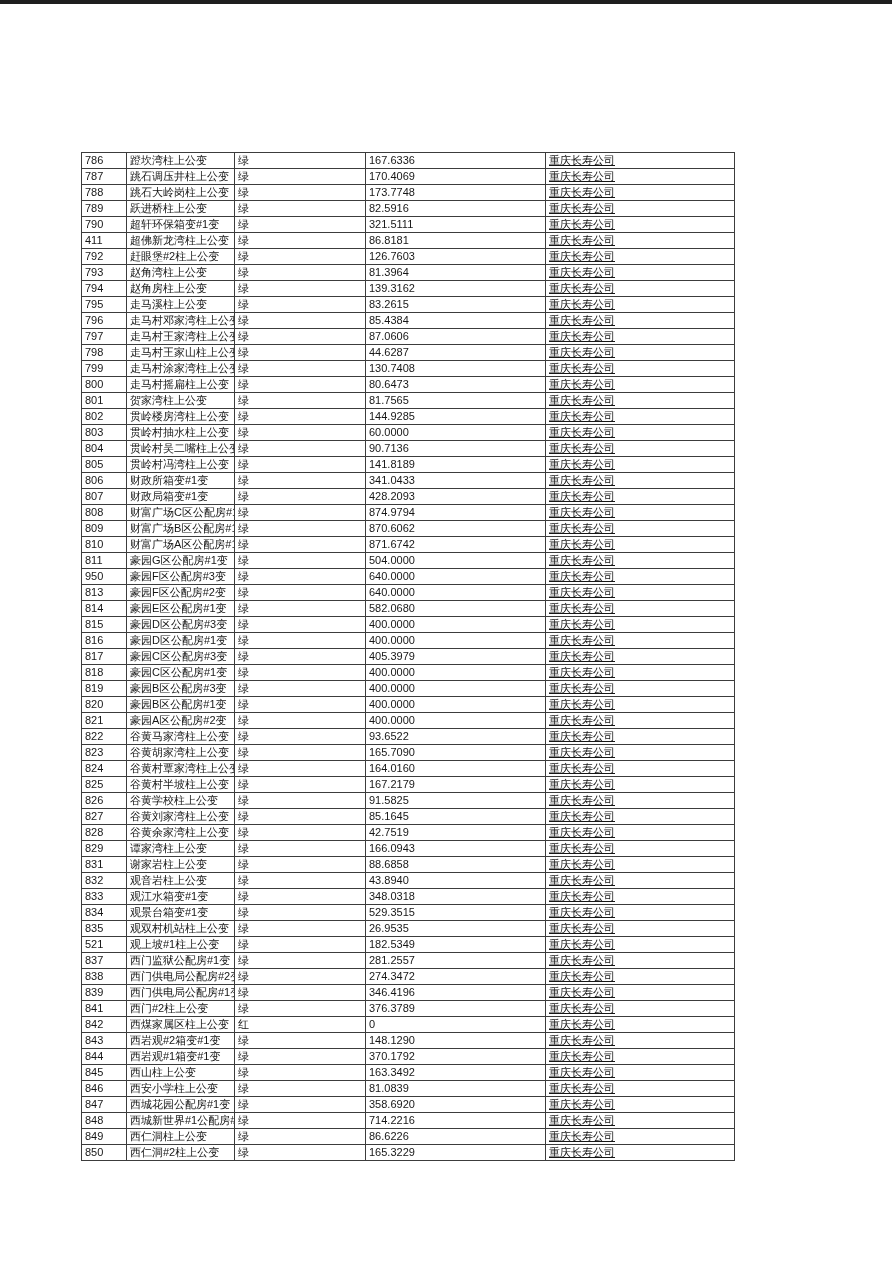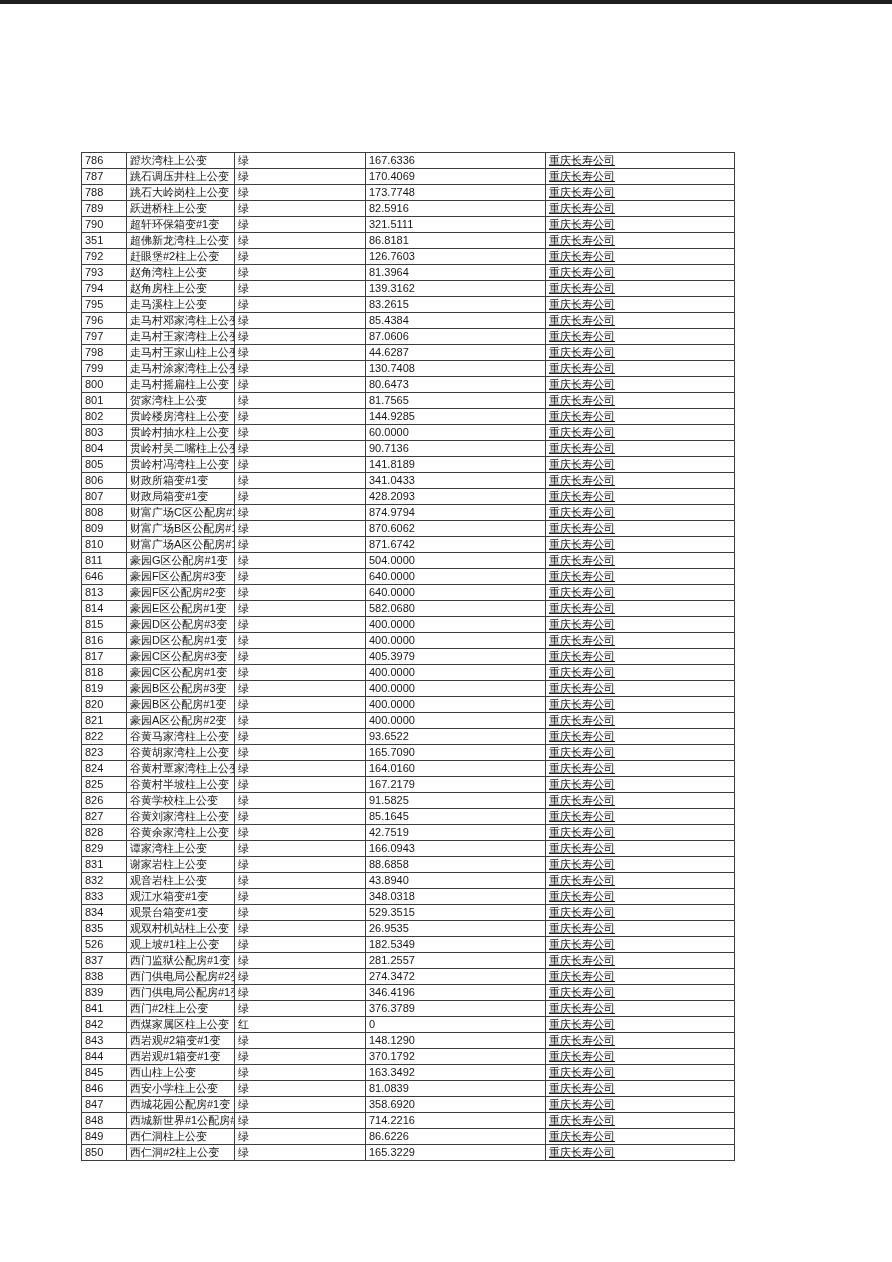--- a/index.html
+++ b/index.html
@@ -94,21 +94,21 @@
     <td class="col-company">重庆长寿公司</td>
   </tr>
         <tr>
     <td class="col-num">790</td>
     <td class="col-name">超轩环保箱变#1变</td>
     <td class="col-status">绿</td>
     <td class="col-value">321.5111</td>
     <td class="col-company">重庆长寿公司</td>
   </tr>
         <tr>
-    <td class="col-num">351</td>
+    <td class="col-num">411</td>
     <td class="col-name">超佛新龙湾柱上公变</td>
     <td class="col-status">绿</td>
     <td class="col-value">86.8181</td>
     <td class="col-company">重庆长寿公司</td>
   </tr>
         <tr>
     <td class="col-num">792</td>
     <td class="col-name">赶眼堡#2柱上公变</td>
     <td class="col-status">绿</td>
     <td class="col-value">126.7603</td>
@@ -241,21 +241,21 @@
     <td class="col-company">重庆长寿公司</td>
   </tr>
         <tr>
     <td class="col-num">811</td>
     <td class="col-name">豪园G区公配房#1变</td>
     <td class="col-status">绿</td>
     <td class="col-value">504.0000</td>
     <td class="col-company">重庆长寿公司</td>
   </tr>
         <tr>
-    <td class="col-num">646</td>
+    <td class="col-num">950</td>
     <td class="col-name">豪园F区公配房#3变</td>
     <td class="col-status">绿</td>
     <td class="col-value">640.0000</td>
     <td class="col-company">重庆长寿公司</td>
   </tr>
         <tr>
     <td class="col-num">813</td>
     <td class="col-name">豪园F区公配房#2变</td>
     <td class="col-status">绿</td>
     <td class="col-value">640.0000</td>
@@ -402,21 +402,21 @@
     <td class="col-company">重庆长寿公司</td>
   </tr>
         <tr>
     <td class="col-num">835</td>
     <td class="col-name">观双村机站柱上公变</td>
     <td class="col-status">绿</td>
     <td class="col-value">26.9535</td>
     <td class="col-company">重庆长寿公司</td>
   </tr>
         <tr>
-    <td class="col-num">526</td>
+    <td class="col-num">521</td>
     <td class="col-name">观上坡#1柱上公变</td>
     <td class="col-status">绿</td>
     <td class="col-value">182.5349</td>
     <td class="col-company">重庆长寿公司</td>
   </tr>
         <tr>
     <td class="col-num">837</td>
     <td class="col-name">西门监狱公配房#1变</td>
     <td class="col-status">绿</td>
     <td class="col-value">281.2557</td>

